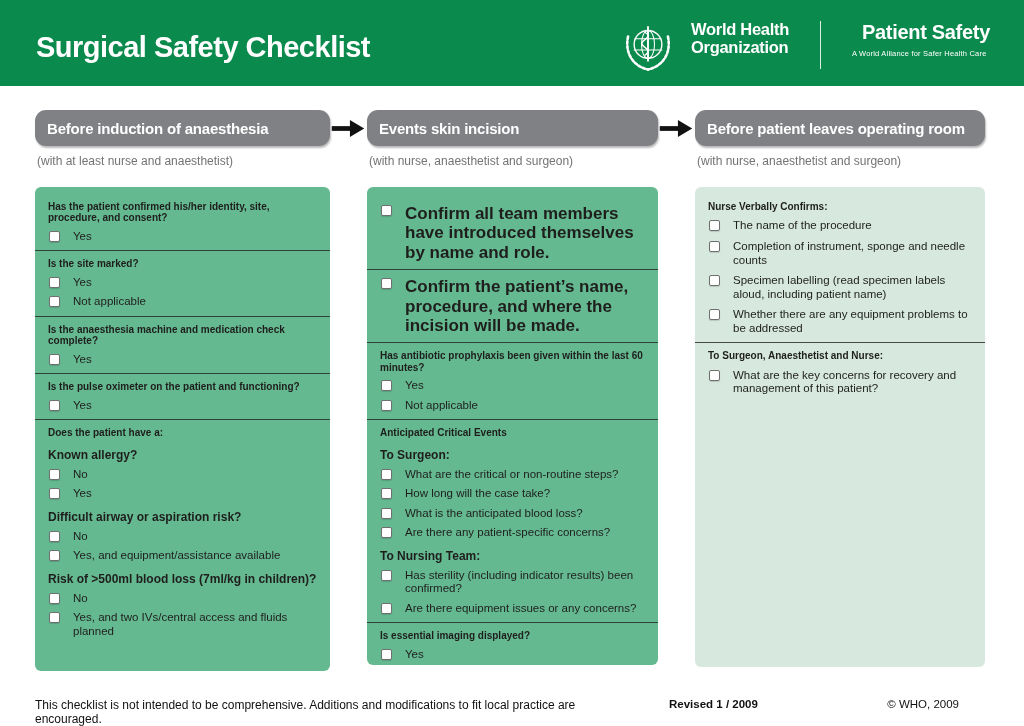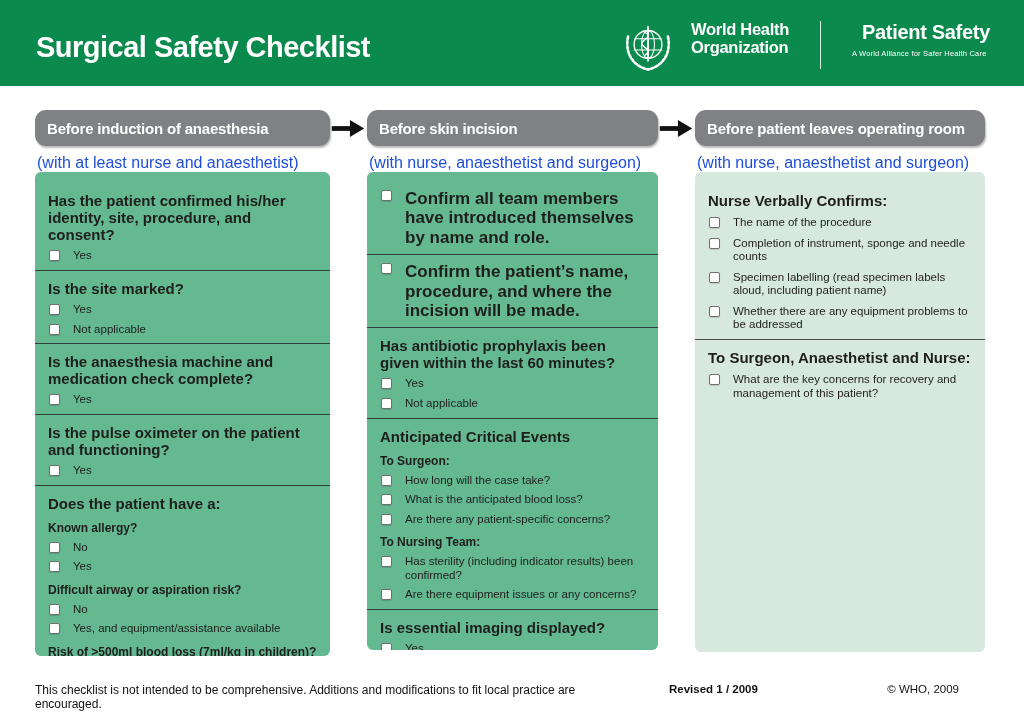--- a/index.html
+++ b/index.html
@@ -30,32 +30,32 @@
   .arrow { position: absolute; top: 8px; width: 34px; height: 21px; }
   #arrow-1 { left: 331px; }
   #arrow-2 { left: 659px; }
 
   .col-header {
     height: 36px; background: #7f8184; border-radius: 11px;
     display: flex; align-items: center; padding: 0 12px;
     color: #fff; font-weight: bold; font-size: 15px; letter-spacing: -0.2px;
     box-shadow: 1px 2px 2px rgba(0,0,0,0.28);
   }
-  .col-subtitle { font-size: 16px; margin: 8px 0 0 2px; color: #1d4ed8; }
+  .col-subtitle { font-size: 12px; margin: 8px 0 19px 2px; color: #737373; }
 
   .panel { border-radius: 6px; padding: 11px 13px; overflow: hidden; }
   .panel-medium { background: #65b991; }
   .panel-light  { background: #d7e9df; }
   div.column:nth-of-type(1) .panel { height: 484px; }
   div.column:nth-of-type(2) .panel { height: 478px; }
   div.column:nth-of-type(3) .panel { height: 480px; }
 
   .divider { border-top: 1px solid rgba(35,35,35,0.8); margin: 7px -13px; }
 
-  .question, .heading { font-weight: bold; font-size: 15px; line-height: 1.14; margin: 9px 0 5px; }
+  .question, .heading { font-weight: bold; font-size: 10px; line-height: 1.14; margin: 3px 0 5px; }
   .heading { margin-bottom: 7px; }
   .subheading { font-weight: bold; font-size: 12px; margin: 9px 0 4px; }
 
   .check-row { display: flex; align-items: flex-start; gap: 13px; margin: 6px 0 6px 1px; cursor: default; }
   .checkbox {
     width: 11px; height: 11px; flex: none; margin-top: 1px;
     background: #fff; border: 1px solid #6f6f6f; border-radius: 2px;
     box-shadow: 0 1px 1px rgba(0,0,0,0.15);
   }
   .check-label { font-size: 11.5px; line-height: 1.18; }
@@ -182,21 +182,21 @@
             </label>
             <label class="check-row">
               <span class="checkbox"></span>
               <span class="check-label">Yes, and two IVs/central access and fluids planned</span>
             </label>
           </div>
         </div>
       </div>
       <div class="column">
         <div class="col-header">
-          <span>Before skin incision</span>
+          <span>Events skin incision</span>
         </div>
         <div class="col-subtitle">(with nurse, anaesthetist and surgeon)</div>
         <div class="panel panel-medium">
           <div class="section">
             <label class="check-row">
               <span class="checkbox"></span>
               <span class="check-label bold">Confirm all team members have introduced themselves by name and role.</span>
             </label>
           </div>
           <div class="divider"></div>
@@ -215,20 +215,24 @@
             </label>
             <label class="check-row">
               <span class="checkbox"></span>
               <span class="check-label">Not applicable</span>
             </label>
           </div>
           <div class="divider"></div>
           <div class="section">
             <div class="heading">Anticipated Critical Events</div>
             <div class="subheading">To Surgeon:</div>
+            <label class="check-row">
+              <span class="checkbox"></span>
+              <span class="check-label">What are the critical or non-routine steps?</span>
+            </label>
             <label class="check-row">
               <span class="checkbox"></span>
               <span class="check-label">How long will the case take?</span>
             </label>
             <label class="check-row">
               <span class="checkbox"></span>
               <span class="check-label">What is the anticipated blood loss?</span>
             </label>
             <label class="check-row">
               <span class="checkbox"></span>

